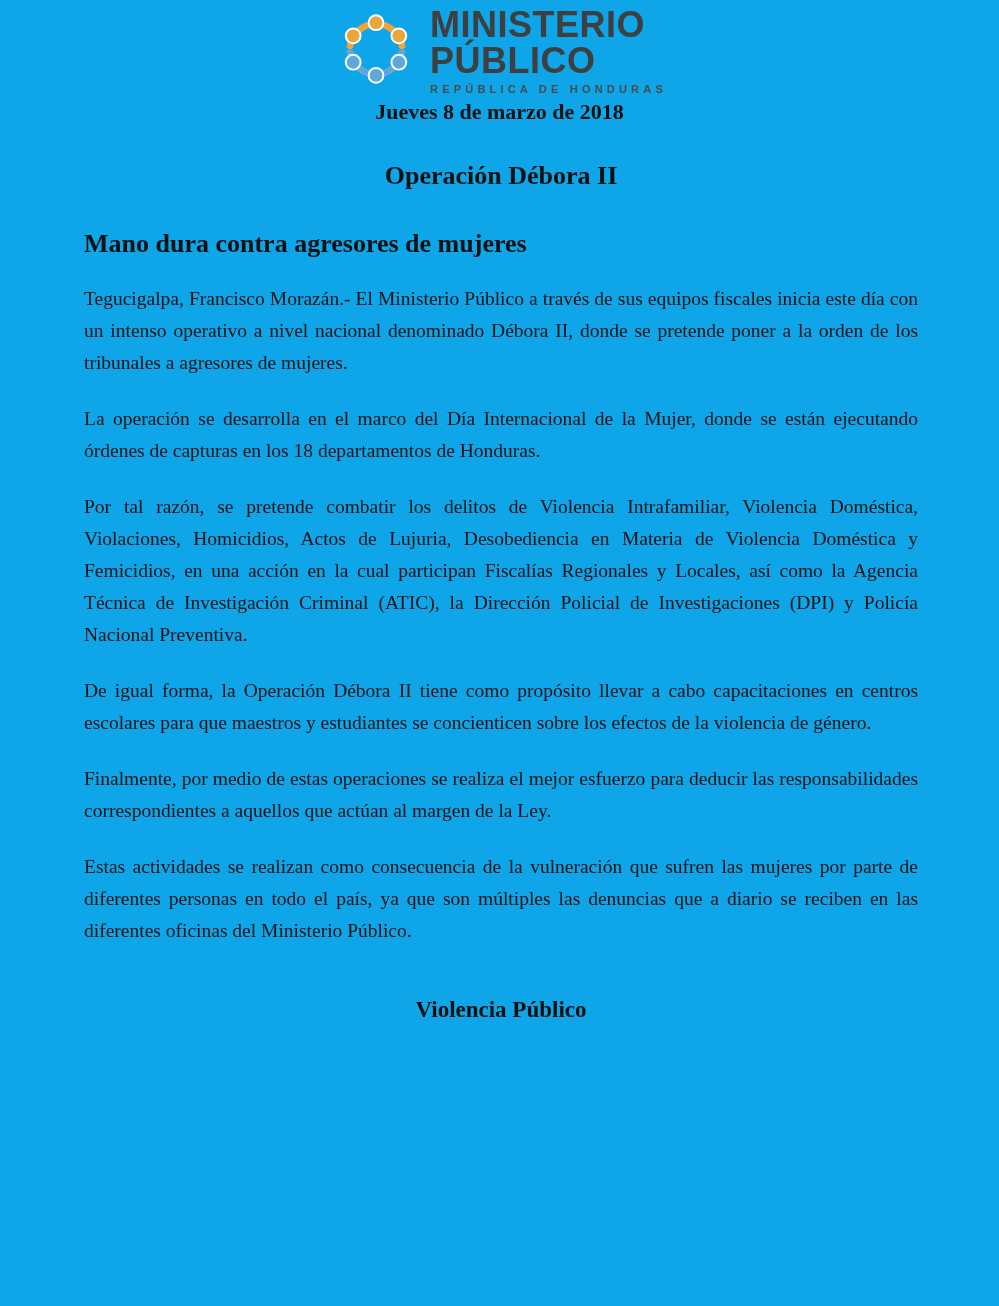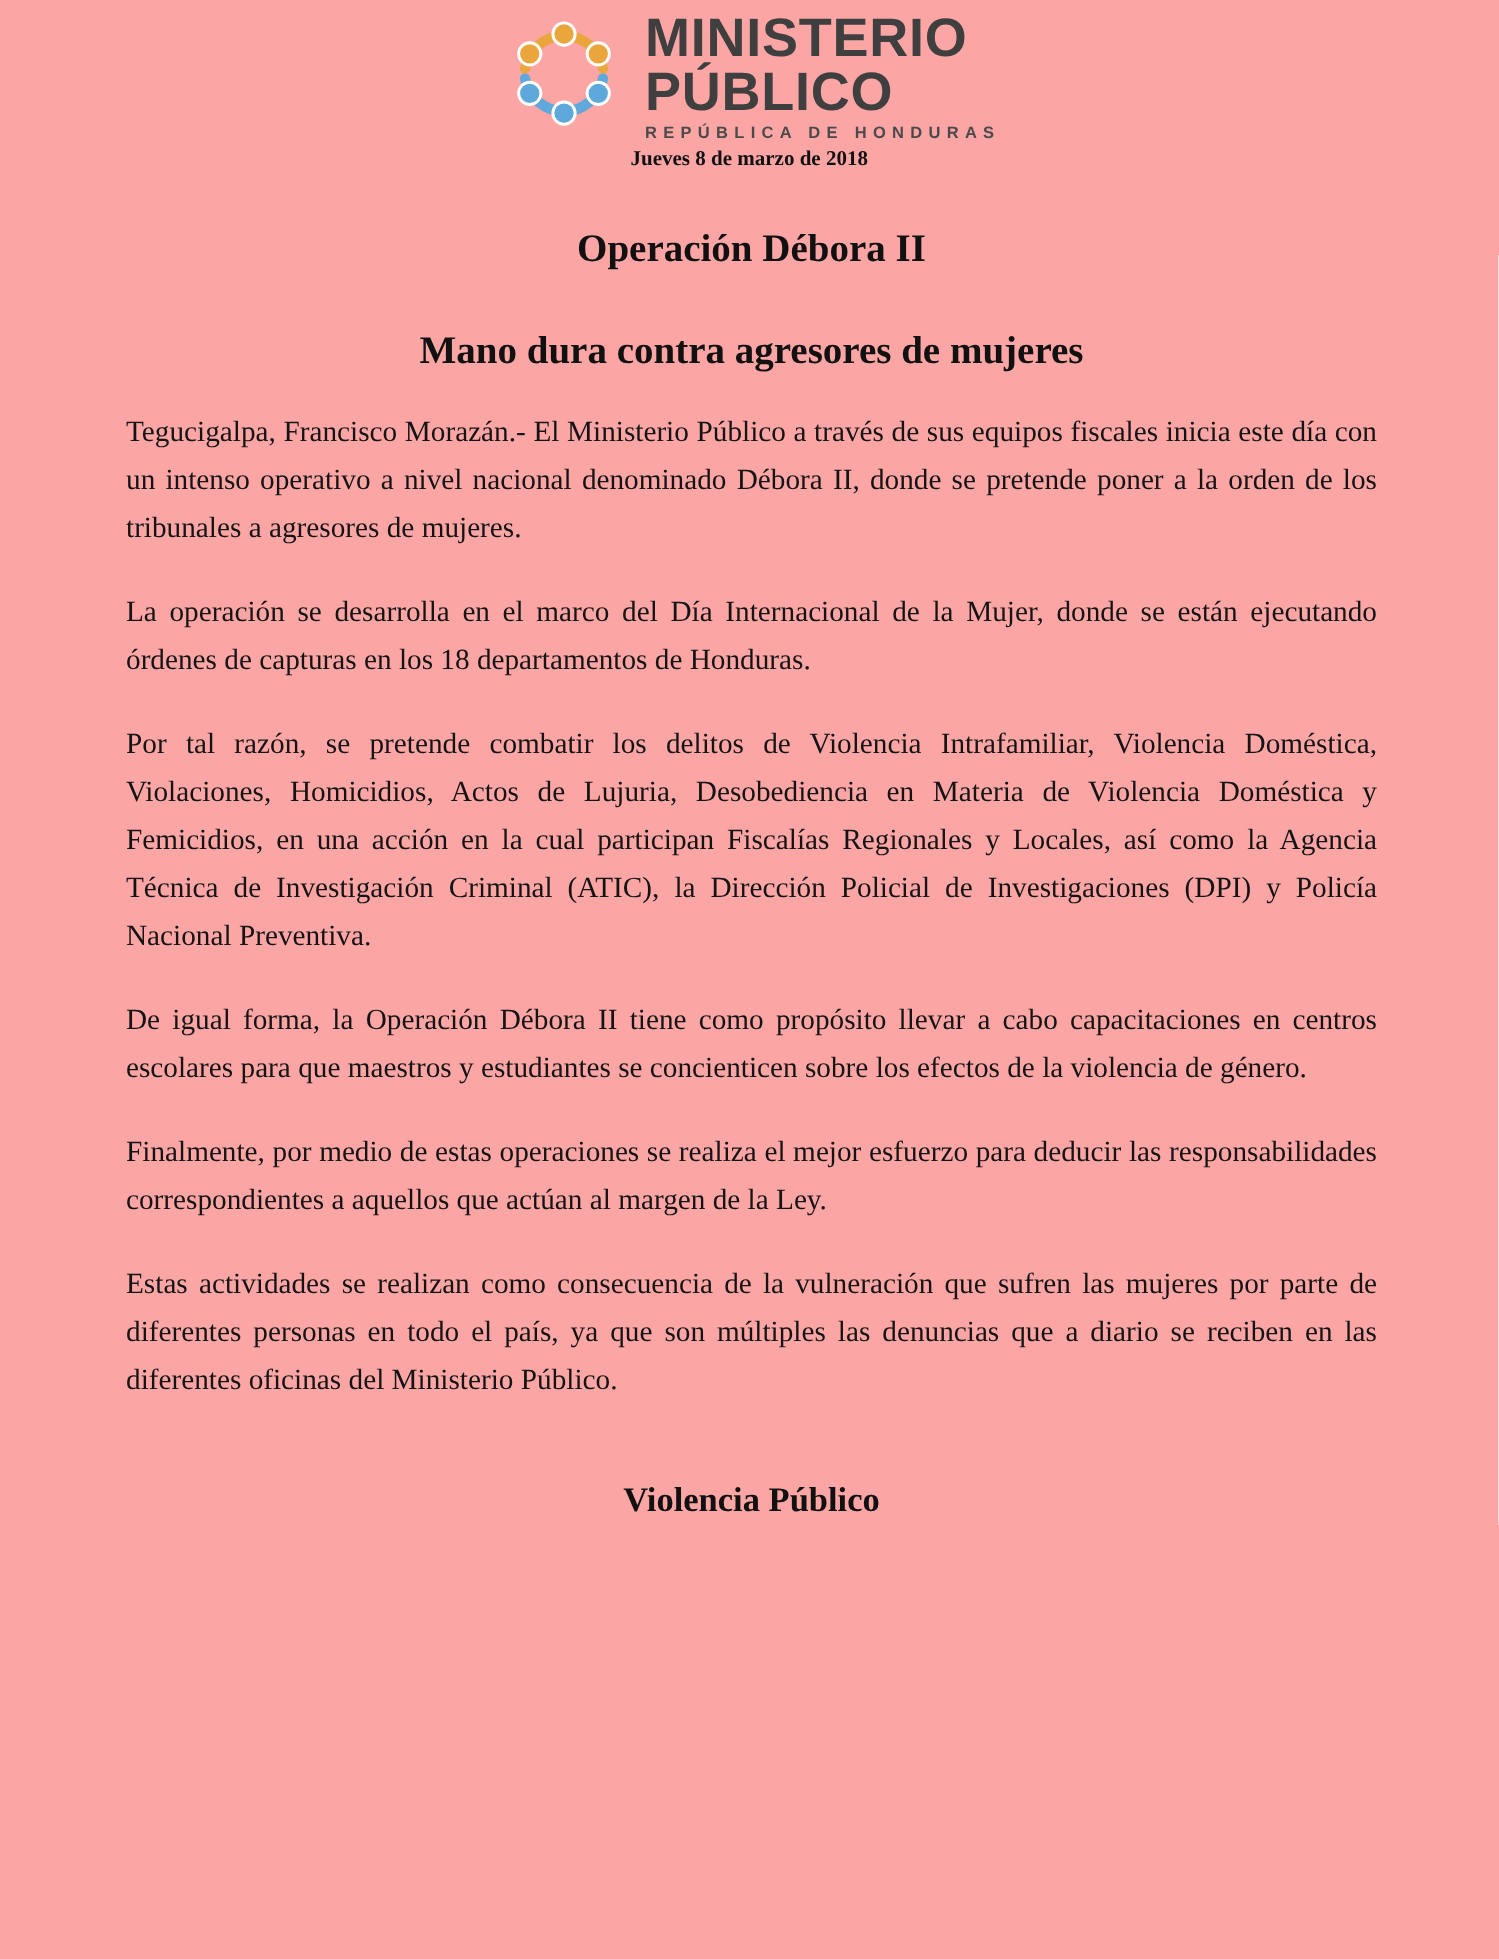--- a/index.html
+++ b/index.html
@@ -2,21 +2,21 @@
 <html><head>
 <meta charset="utf-8">
 <style>
   * { margin: 0; padding: 0; box-sizing: border-box; }
   html, body { background: #ffffff; }
   .page {
     position: relative;
     width: 999px;
     height: 1306px;
     margin: 0 auto;
-    background: #fca5a5;
+    background: #0ea5e9;
     font-family: "Liberation Serif", "DejaVu Serif", serif;
     color: #141414;
     overflow: hidden;
   }
   
   .logo-block {
     display: flex;
     justify-content: center;
     align-items: center;
     gap: 10px;
@@ -46,21 +46,21 @@
   .doc-title {
     margin-top: 44px;
     text-align: center;
     font-size: 36px;
     font-weight: 700;
     letter-spacing: -0.5px;
     color: #111;
   }
   .doc-date {
     text-align: center;
-    font-size: 14px;
+    font-size: 22px;
     font-weight: 700;
     margin-top: 3px;
     color: #111;
   }
   
   .content {
     width: 834px;
     margin: 0 auto 0 84px;
   }
   .quote {
@@ -74,21 +74,20 @@
   }
   .h-operation {
     margin-top: 36px;
     text-align: center;
     font-size: 26px;
     font-weight: 700;
     color: #111;
   }
   .h-subtitle {
     margin-top: 38px;
-    text-align: center;
     font-size: 26px;
     font-weight: 700;
     color: #111;
   }
   .body-paragraphs { margin-top: 24px; }
   .body-paragraphs p {
     font-size: 19.5px;
     line-height: 32px;
     text-align: justify;
     margin-bottom: 24px;

